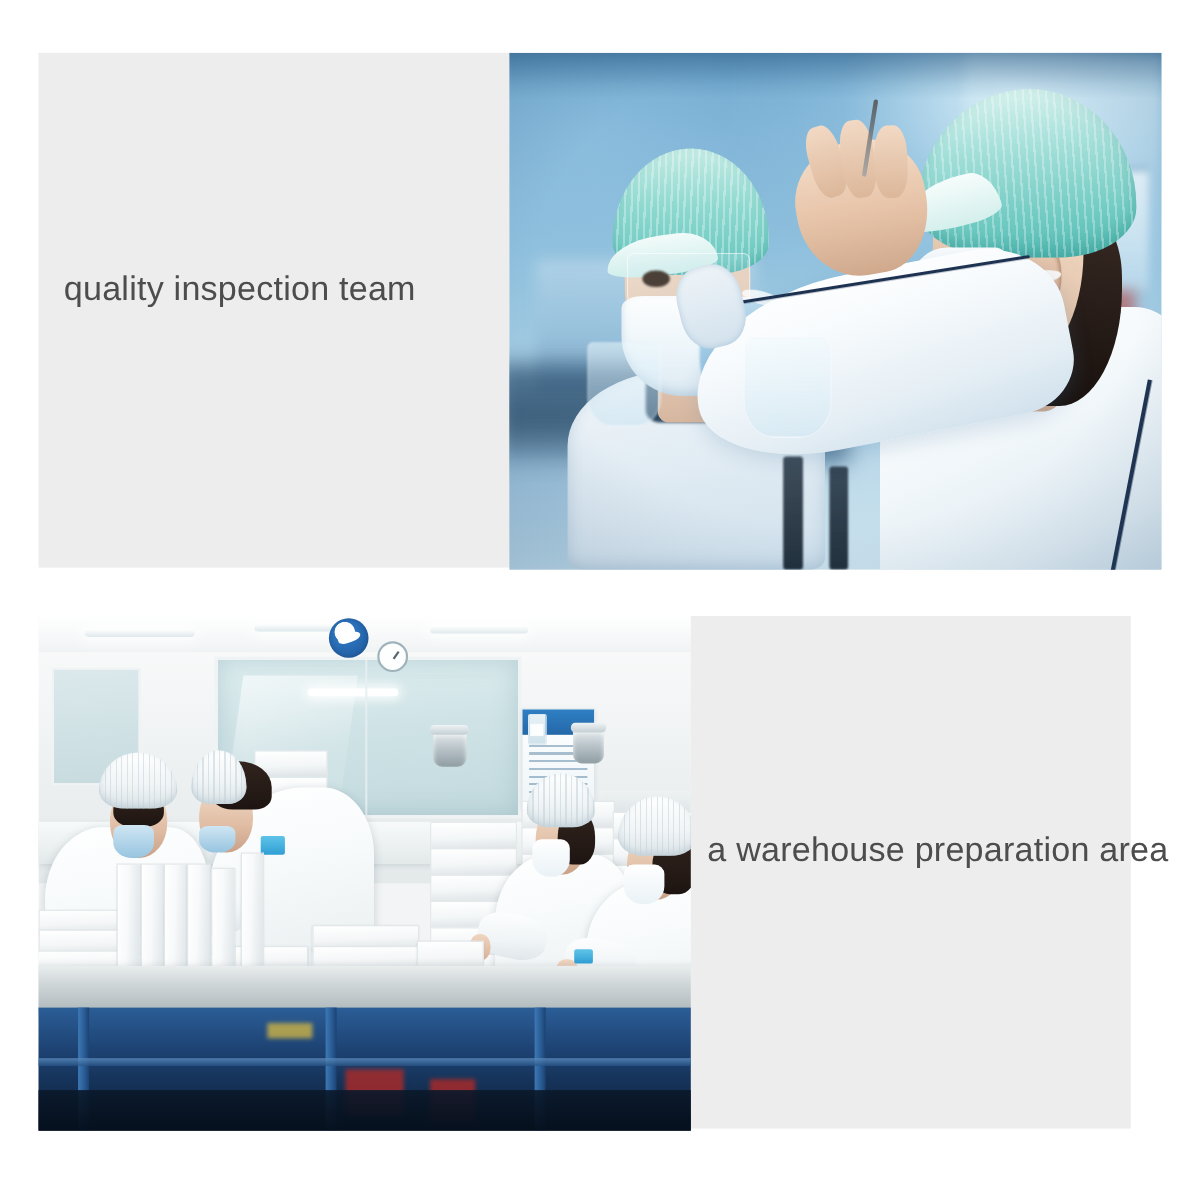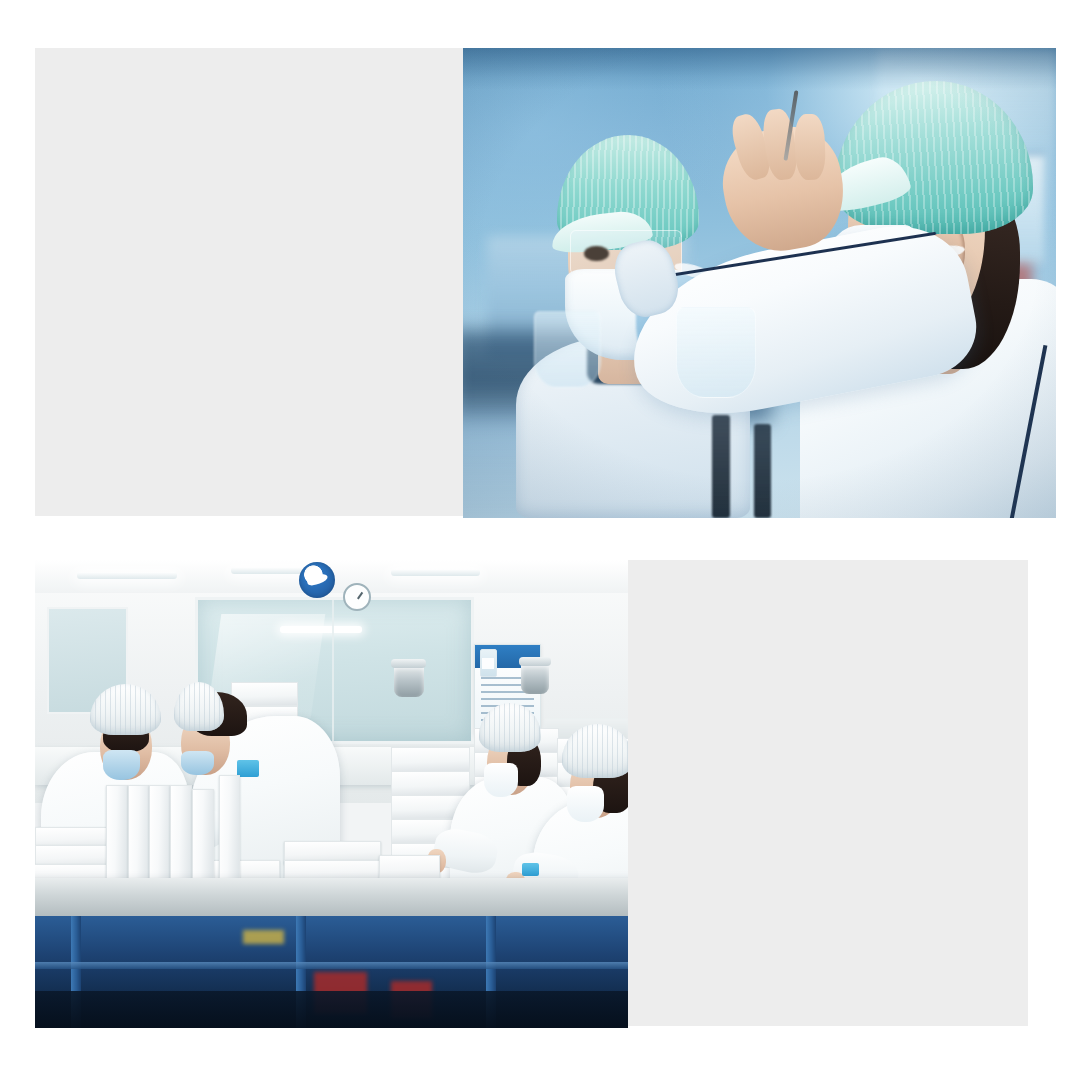--- a/index.html
+++ b/index.html
@@ -572,20 +572,21 @@
   }
 </style>
 </head>
 <body>
 
 <div class="stage">
 
   <div class="panel" id="top-panel"></div>
 
   <div class="caption" id="top-caption">
+    <span class="line">quality inspection team</span>
   </div>
 
   <div class="photo" id="top-photo">
     <div class="lab-bg"></div>
     <div class="lab-rightwall"></div>
     <div class="lab-rack"></div>
     <div class="lab-redtray"></div>
     <div class="lab-vialrow"></div>
     <div class="lab-shelf"></div>
     <div class="lab-bench"></div>
@@ -637,20 +638,21 @@
     <div class="flask2"></div>
     <div class="tube-dark"></div>
     <div class="tube-dark2"></div>
 
     <div class="lab-vignette"></div>
   </div>
 
   <div class="panel" id="bottom-panel"></div>
 
   <div class="caption" id="bottom-caption">
+    <span class="line">a warehouse preparation area</span>
   </div>
 
   <div class="photo" id="bottom-photo">
     <div class="wh-bg"></div>
     <div class="wh-wall"></div>
     <div class="wh-ceiling"></div>
     <div class="wh-light a"></div>
     <div class="wh-light b"></div>
     <div class="wh-light c"></div>
 

